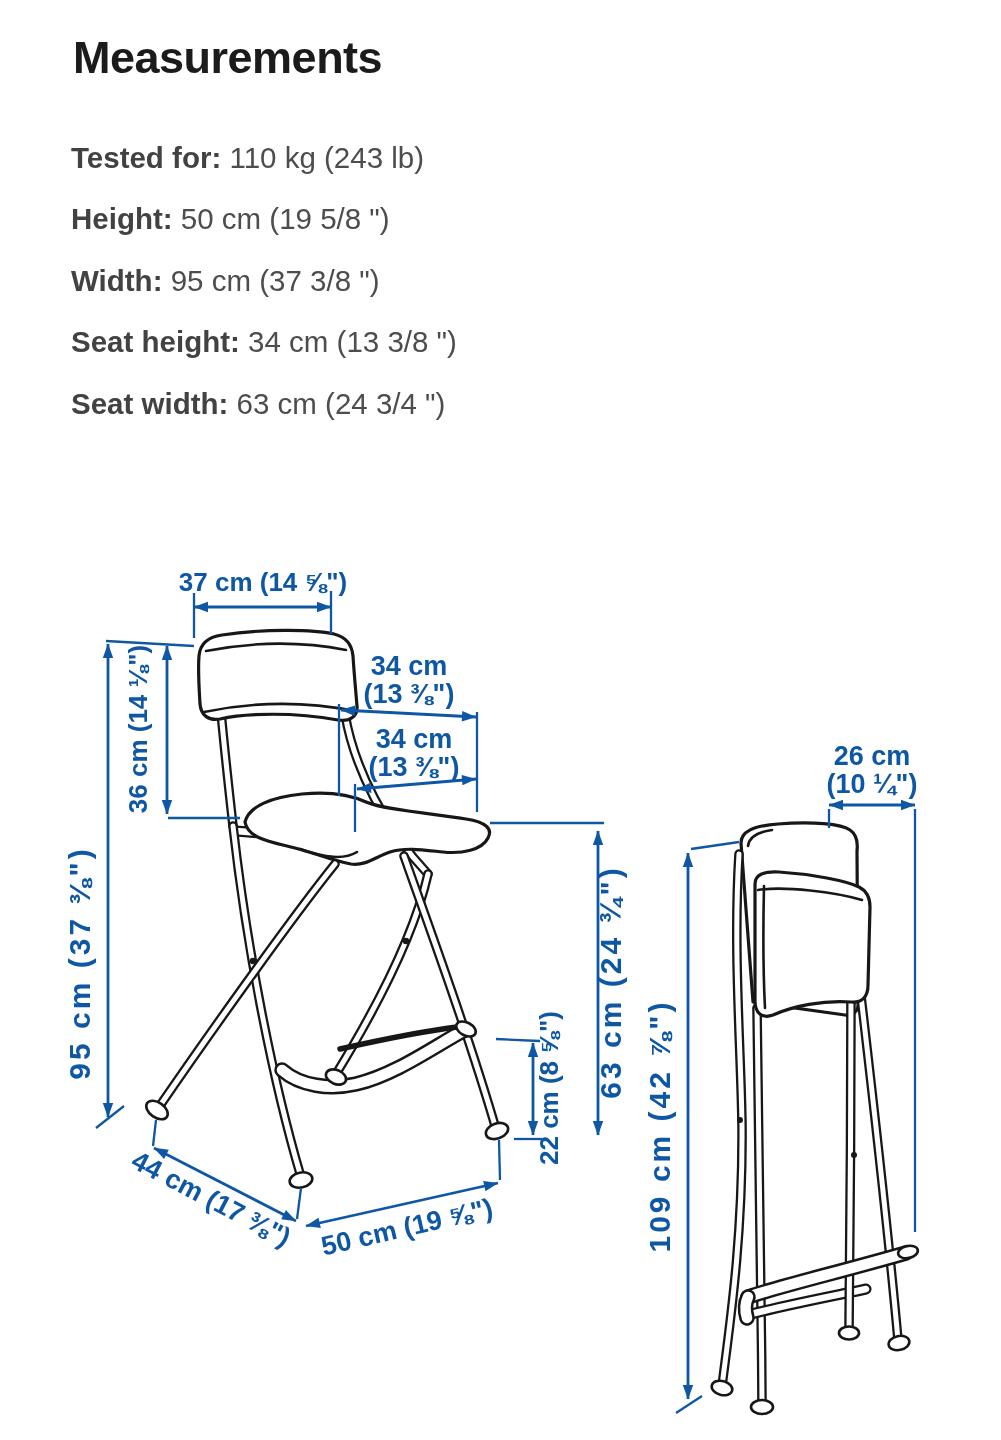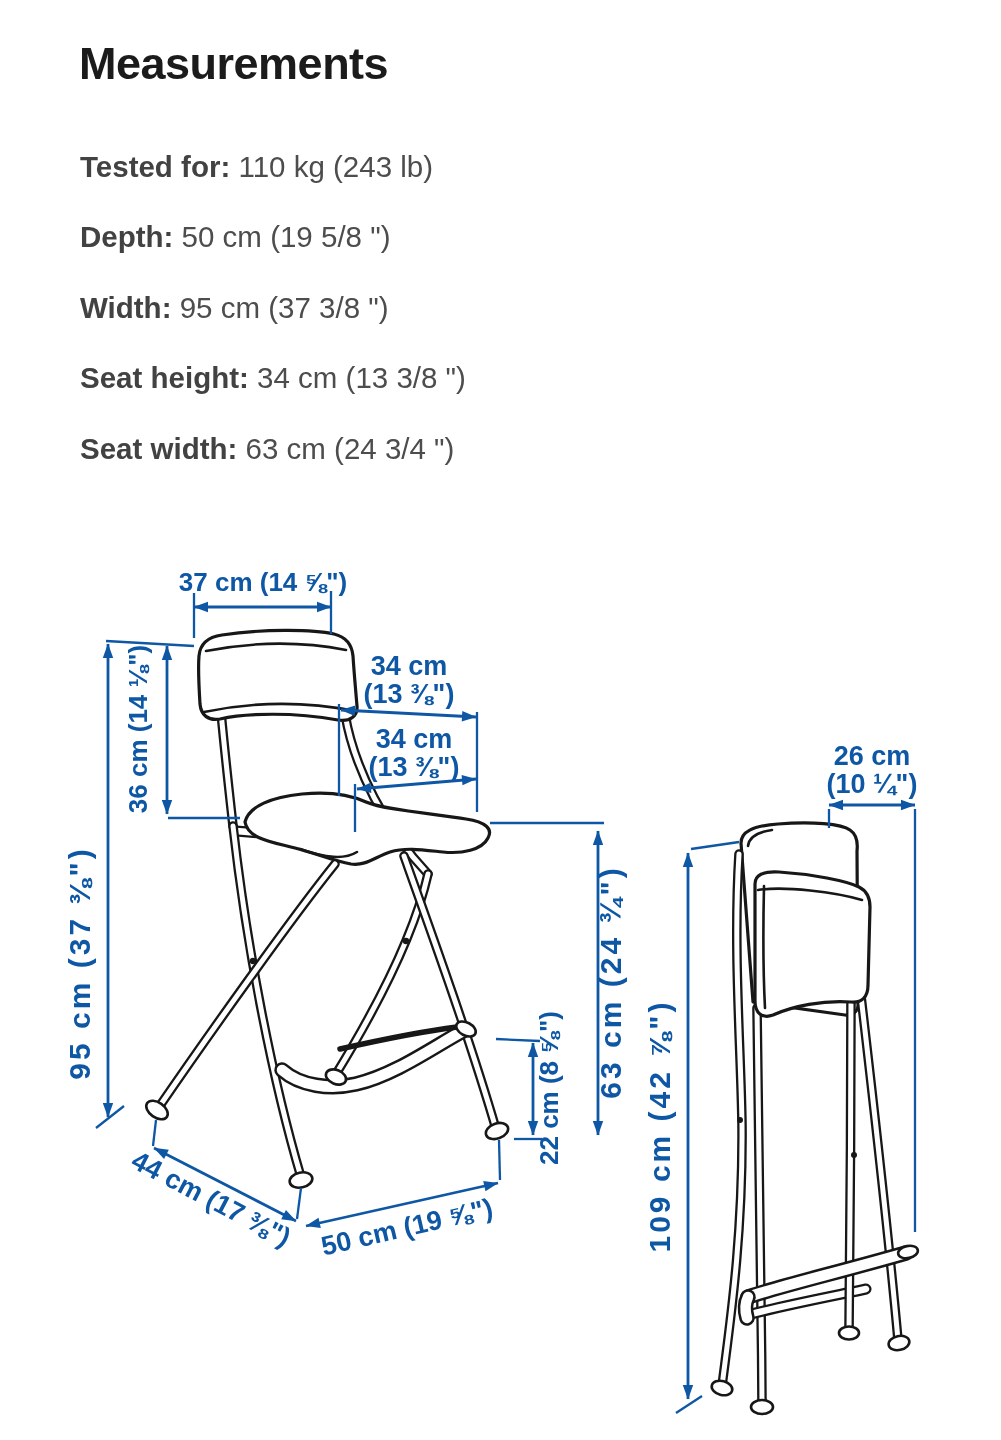--- a/index.html
+++ b/index.html
@@ -1,21 +1,21 @@
 <!DOCTYPE html>
 <html><head>
 <meta charset="utf-8">
 <style>
   html,body{margin:0;padding:0;background:#ffffff;width:1001px;height:1440px;overflow:hidden;
     font-family:"Liberation Sans",sans-serif;}
   .page{position:relative;width:1001px;height:1440px;background:#fff;}
-  .page-title{position:absolute;left:63px;top:22px;margin:16px;font-size:45px;font-weight:700;
+  .page-title{position:absolute;left:63px;top:22px;margin:10px;font-size:45px;font-weight:700;
     color:#1b1b1b;letter-spacing:-.5px;}
   .specs{position:absolute;left:63px;top:123px;font-size:29.5px;line-height:53.4px;color:#4a4a4a;}
-  .spec-row{margin:17px;white-space:nowrap;}
+  .spec-row{margin:8px;white-space:nowrap;}
   .spec-label{font-weight:700;color:#424242;}
   .spec-value{font-weight:400;color:#4d4d4d;}
   svg{position:absolute;left:0;top:0;}
   
   .panel{fill:#fff;stroke:#171717;stroke-width:3.2;stroke-linejoin:round;}
   .ln{fill:none;stroke:#171717;stroke-width:2.6;stroke-linecap:round;stroke-linejoin:round;}
   .tubeO{fill:none;stroke:#171717;stroke-width:9.6;stroke-linecap:round;}
   .tubeI{fill:none;stroke:#ffffff;stroke-width:5.0;stroke-linecap:round;}
   .barO{fill:none;stroke:#171717;stroke-width:15.5;stroke-linecap:round;}
   .barI{fill:none;stroke:#ffffff;stroke-width:10.5;stroke-linecap:round;}
@@ -35,21 +35,21 @@
 </style>
 </head>
 <body>
 
 <div class="page">
 
   <h1 class="page-title">Measurements</h1>
 
   <div class="specs">
     <p class="spec-row"><span class="spec-label">Tested for:</span> <span class="spec-value">110 kg (243 lb)</span></p>
-    <p class="spec-row"><span class="spec-label">Depth:</span> <span class="spec-value">50 cm (19 5/8 ")</span></p>
+    <p class="spec-row"><span class="spec-label">Height:</span> <span class="spec-value">50 cm (19 5/8 ")</span></p>
     <p class="spec-row"><span class="spec-label">Width:</span> <span class="spec-value">95 cm (37 3/8 ")</span></p>
     <p class="spec-row"><span class="spec-label">Seat height:</span> <span class="spec-value">34 cm (13 3/8 ")</span></p>
     <p class="spec-row"><span class="spec-label">Seat width:</span> <span class="spec-value">63 cm (24 3/4 ")</span></p>
   </div>
 
   <svg width="1001" height="1440" viewBox="0 0 1001 1440" style="--blue:#0e57a5">
     <defs>
       <marker id="arw" markerWidth="16" markerHeight="12" refX="14.8" refY="6" orient="auto-start-reverse" markerUnits="userSpaceOnUse">
         <path d="M0.8,0.8 L15.2,6 L0.8,11.2 Z" fill="#0e57a5"></path>
       </marker>

